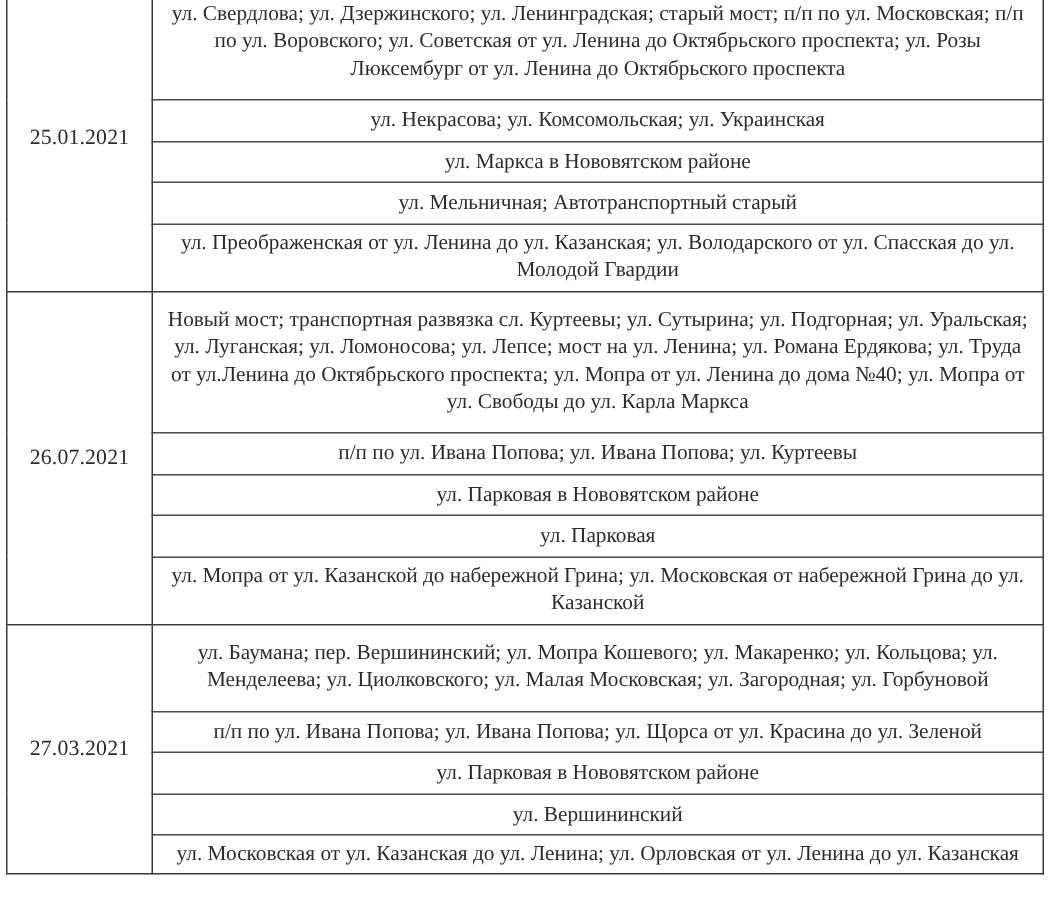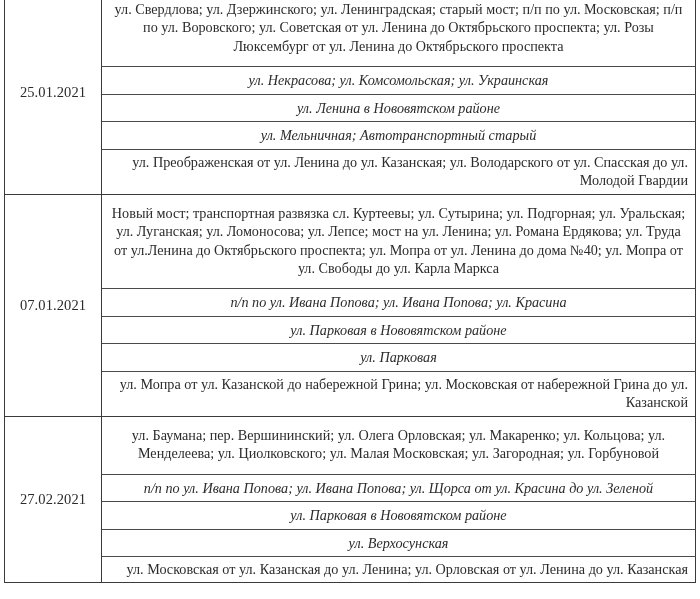--- a/index.html
+++ b/index.html
@@ -62,31 +62,29 @@
     padding: 3px 7px 4px 7px;
     color: #2b2b2b;
   }
 
   
   tr.group-start > td.body-cell {
     border-top: 1.6px solid #3a3a3a;
   }
   tr.group-end > td.body-cell {
     border-bottom: 1.6px solid #3a3a3a;
-    text-align: right;
   }
 
   td.body-cell.tall {
     padding-top: 9px;
     padding-bottom: 11px;
   }
   td.body-cell.short {
     padding-top: 4px;
     padding-bottom: 4px;
-    font-style: italic;
   }
 </style>
 </head>
 <body>
 
 <div class="page">
   <table class="schedule">
     <colgroup>
       <col class="c-date">
       <col class="c-body">
@@ -94,58 +92,58 @@
     <tbody>
 
       <tr class="group-start">
         <td class="date-cell" rowspan="5">25.01.2021</td>
         <td class="body-cell tall">ул. Свердлова; ул. Дзержинского; ул. Ленинградская; старый мост; п/п по ул. Московская; п/п по ул. Воровского; ул. Советская от ул. Ленина до Октябрьского проспекта; ул. Розы Люксембург от ул. Ленина до Октябрьского проспекта</td>
       </tr>
       <tr>
         <td class="body-cell short">ул. Некрасова; ул. Комсомольская; ул. Украинская</td>
       </tr>
       <tr>
-        <td class="body-cell short">ул. Ленина в Нововятском районе</td>
+        <td class="body-cell short">ул. Маркса в Нововятском районе</td>
       </tr>
       <tr>
         <td class="body-cell short">ул. Мельничная; Автотранспортный старый</td>
       </tr>
       <tr class="group-end">
         <td class="body-cell">ул. Преображенская от ул. Ленина до ул. Казанская; ул. Володарского от ул. Спасская до ул. Молодой Гвардии</td>
       </tr>
 
       <tr class="group-start">
-        <td class="date-cell" rowspan="5">07.01.2021</td>
+        <td class="date-cell" rowspan="5">26.07.2021</td>
         <td class="body-cell tall">Новый мост; транспортная развязка сл. Куртеевы; ул. Сутырина; ул. Подгорная; ул. Уральская; ул. Луганская; ул. Ломоносова; ул. Лепсе; мост на ул. Ленина; ул. Романа Ердякова; ул. Труда от ул.Ленина до Октябрьского проспекта; ул. Мопра от ул. Ленина до дома №40; ул. Мопра от ул. Свободы до ул. Карла Маркса</td>
       </tr>
       <tr>
-        <td class="body-cell short">п/п по ул. Ивана Попова; ул. Ивана Попова; ул. Красина</td>
+        <td class="body-cell short">п/п по ул. Ивана Попова; ул. Ивана Попова; ул. Куртеевы</td>
       </tr>
       <tr>
         <td class="body-cell short">ул. Парковая в Нововятском районе</td>
       </tr>
       <tr>
         <td class="body-cell short">ул. Парковая</td>
       </tr>
       <tr class="group-end">
         <td class="body-cell">ул. Мопра от ул. Казанской до набережной Грина; ул. Московская от набережной Грина до ул. Казанской</td>
       </tr>
 
       <tr class="group-start">
-        <td class="date-cell" rowspan="5">27.02.2021</td>
-        <td class="body-cell tall">ул. Баумана; пер. Вершининский; ул. Олега Орловская; ул. Макаренко; ул. Кольцова; ул. Менделеева; ул. Циолковского; ул. Малая Московская; ул. Загородная; ул. Горбуновой</td>
+        <td class="date-cell" rowspan="5">27.03.2021</td>
+        <td class="body-cell tall">ул. Баумана; пер. Вершининский; ул. Мопра Кошевого; ул. Макаренко; ул. Кольцова; ул. Менделеева; ул. Циолковского; ул. Малая Московская; ул. Загородная; ул. Горбуновой</td>
       </tr>
       <tr>
         <td class="body-cell short">п/п по ул. Ивана Попова; ул. Ивана Попова; ул. Щорса от ул. Красина до ул. Зеленой</td>
       </tr>
       <tr>
         <td class="body-cell short">ул. Парковая в Нововятском районе</td>
       </tr>
       <tr>
-        <td class="body-cell short">ул. Верхосунская</td>
+        <td class="body-cell short">ул. Вершининский</td>
       </tr>
       <tr class="group-end">
         <td class="body-cell">ул. Московская от ул. Казанская до ул. Ленина; ул. Орловская от ул. Ленина до ул. Казанская</td>
       </tr>
 
     </tbody>
   </table>
 </div>
 
 </body></html>

